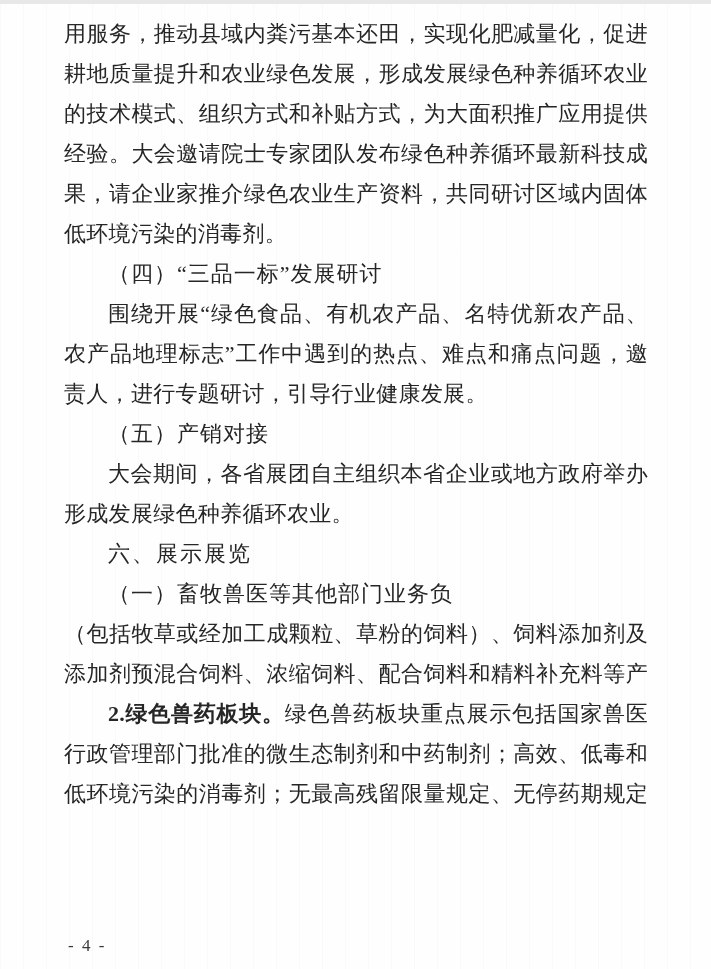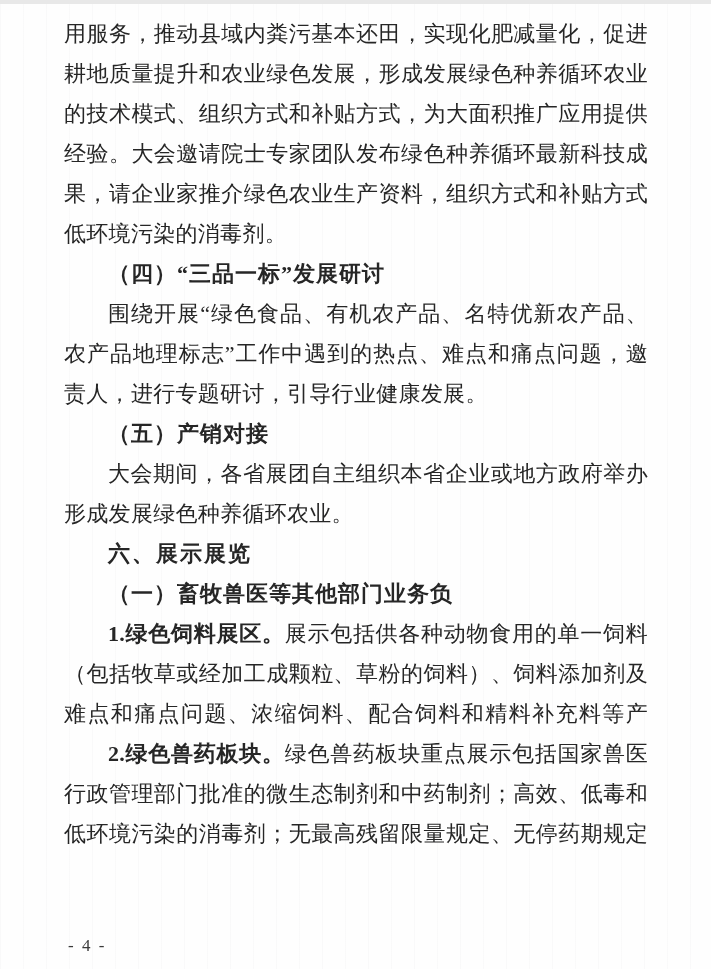--- a/index.html
+++ b/index.html
@@ -46,21 +46,21 @@
     -moz-text-align-last: left;
   }
   .ln.indent {
     text-indent: 2em;
   }
   .ln.heading {
     text-align: center;
     text-align-last: left;
     -moz-text-align-last: left;
     text-indent: 2em;
-    font-weight: bold;
+    font-weight: normal;
     letter-spacing: 1px;
   }
   .ln.heading.hei {
     font-family: "Liberation Sans", "DejaVu Sans", sans-serif;
     letter-spacing: 2px;
   }
   .lead {
     font-weight: bold;
   }
   .page-number {
@@ -76,38 +76,37 @@
 </head>
 <body>
 
 <div class="page">
   <div class="body-text">
 
     <div class="ln">用服务，推动县域内粪污基本还田，实现化肥减量化，促进</div>
     <div class="ln">耕地质量提升和农业绿色发展，形成发展绿色种养循环农业</div>
     <div class="ln">的技术模式、组织方式和补贴方式，为大面积推广应用提供</div>
     <div class="ln">经验。大会邀请院士专家团队发布绿色种养循环最新科技成</div>
-    <div class="ln">果，请企业家推介绿色农业生产资料，组织方式和补贴方式</div>
+    <div class="ln">果，请企业家推介绿色农业生产资料，共同研讨区域内固体</div>
     <div class="ln last">低环境污染的消毒剂。</div>
 
     <div class="ln heading">（四）“三品一标”发展研讨</div>
     <div class="ln indent">围绕开展“绿色食品、有机农产品、名特优新农产品、</div>
     <div class="ln">农产品地理标志”工作中遇到的热点、难点和痛点问题，邀</div>
     <div class="ln last">责人，进行专题研讨，引导行业健康发展。</div>
 
     <div class="ln heading">（五）产销对接</div>
     <div class="ln indent">大会期间，各省展团自主组织本省企业或地方政府举办</div>
     <div class="ln last">形成发展绿色种养循环农业。</div>
 
     <div class="ln heading hei">六、展示展览</div>
     <div class="ln heading">（一）畜牧兽医等其他部门业务负</div>
 
-    <div class="ln indent"><span class="lead">1.绿色饲料展区。</span><span>展示包括供各种动物食用的单一饲料</span></div>
     <div class="ln">（包括牧草或经加工成颗粒、草粉的饲料）、饲料添加剂及</div>
-    <div class="ln">难点和痛点问题、浓缩饲料、配合饲料和精料补充料等产</div>
+    <div class="ln">添加剂预混合饲料、浓缩饲料、配合饲料和精料补充料等产</div>
 
     <div class="ln indent"><span class="lead">2.绿色兽药板块。</span><span>绿色兽药板块重点展示包括国家兽医</span></div>
     <div class="ln">行政管理部门批准的微生态制剂和中药制剂；高效、低毒和</div>
     <div class="ln">低环境污染的消毒剂；无最高残留限量规定、无停药期规定</div>
 
   </div>
 
   <div class="page-number">- 4 -</div>
 </div>
 

